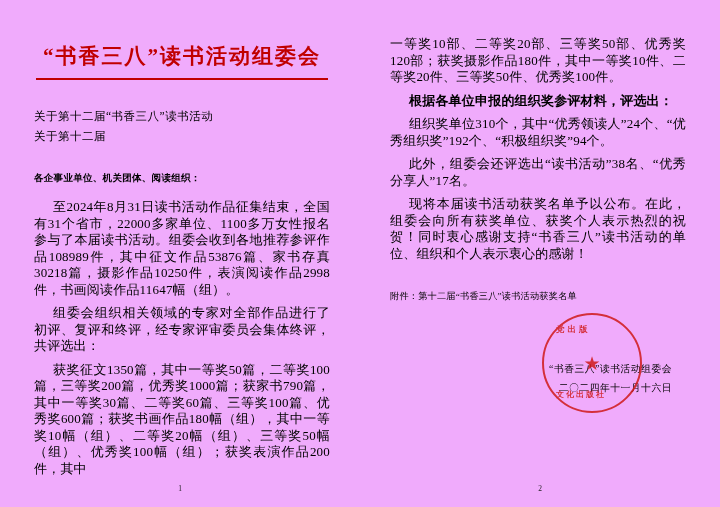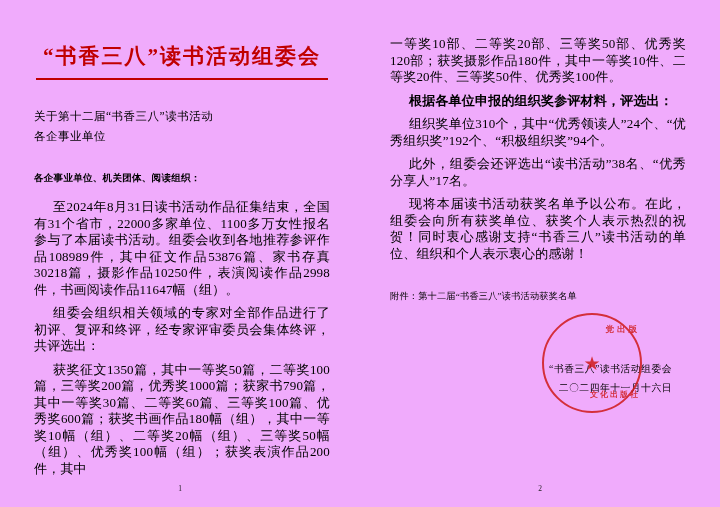--- a/index.html
+++ b/index.html
@@ -119,23 +119,23 @@
     left: 50%;
     top: 50%;
     transform: translate(-50%, -50%);
     color: #d01a1a;
     font-size: 19px;
     line-height: 19px;
   }
   .seal .seal-top,
   .seal .seal-bottom {
     position: absolute;
-    left: 0;
+    left: 12px;
     width: 100%;
-    text-align: right;
+    text-align: left;
     color: #d01a1a;
     font-size: 8.5px;
     letter-spacing: 3px;
     font-weight: bold;
   }
   .seal .seal-top { top: 9px; }
   .seal .seal-bottom { bottom: 11px; letter-spacing: 2px; font-size: 8px; }
   .page-num {
     position: absolute;
     bottom: 14px;
@@ -153,21 +153,21 @@
 
 <div class="spread">
 
   <div class="page page-left">
 
     <div class="doc-title">“书香三八”读书活动组委会</div>
     <div class="red-rule"></div>
 
     <div class="subject">
       <div>关于第十二届“书香三八”读书活动</div>
-      <div>各企事业单位</div>
+      <div>关于第十二届</div>
     </div>
 
     <div class="salutation">各企事业单位、机关团体、阅读组织：</div>
 
     <p class="body ind">至2024年8月31日读书活动作品征集结束，全国有31个省市，22000多家单位、1100多万女性报名参与了本届读书活动。组委会收到各地推荐参评作品108989件，其中征文作品53876篇、家书存真30218篇，摄影作品10250件，表演阅读作品2998件，书画阅读作品11647幅（组）。</p>
     <p class="body ind">组委会组织相关领域的专家对全部作品进行了初评、复评和终评，经专家评审委员会集体终评，共评选出：</p>
     <p class="body ind">获奖征文1350篇，其中一等奖50篇，二等奖100篇，三等奖200篇，优秀奖1000篇；获家书790篇，其中一等奖30篇、二等奖60篇、三等奖100篇、优秀奖600篇；获奖书画作品180幅（组），其中一等奖10幅（组）、二等奖20幅（组）、三等奖50幅（组）、优秀奖100幅（组）；获奖表演作品200件，其中</p>
 
     <div class="page-num">1</div>
   </div>

